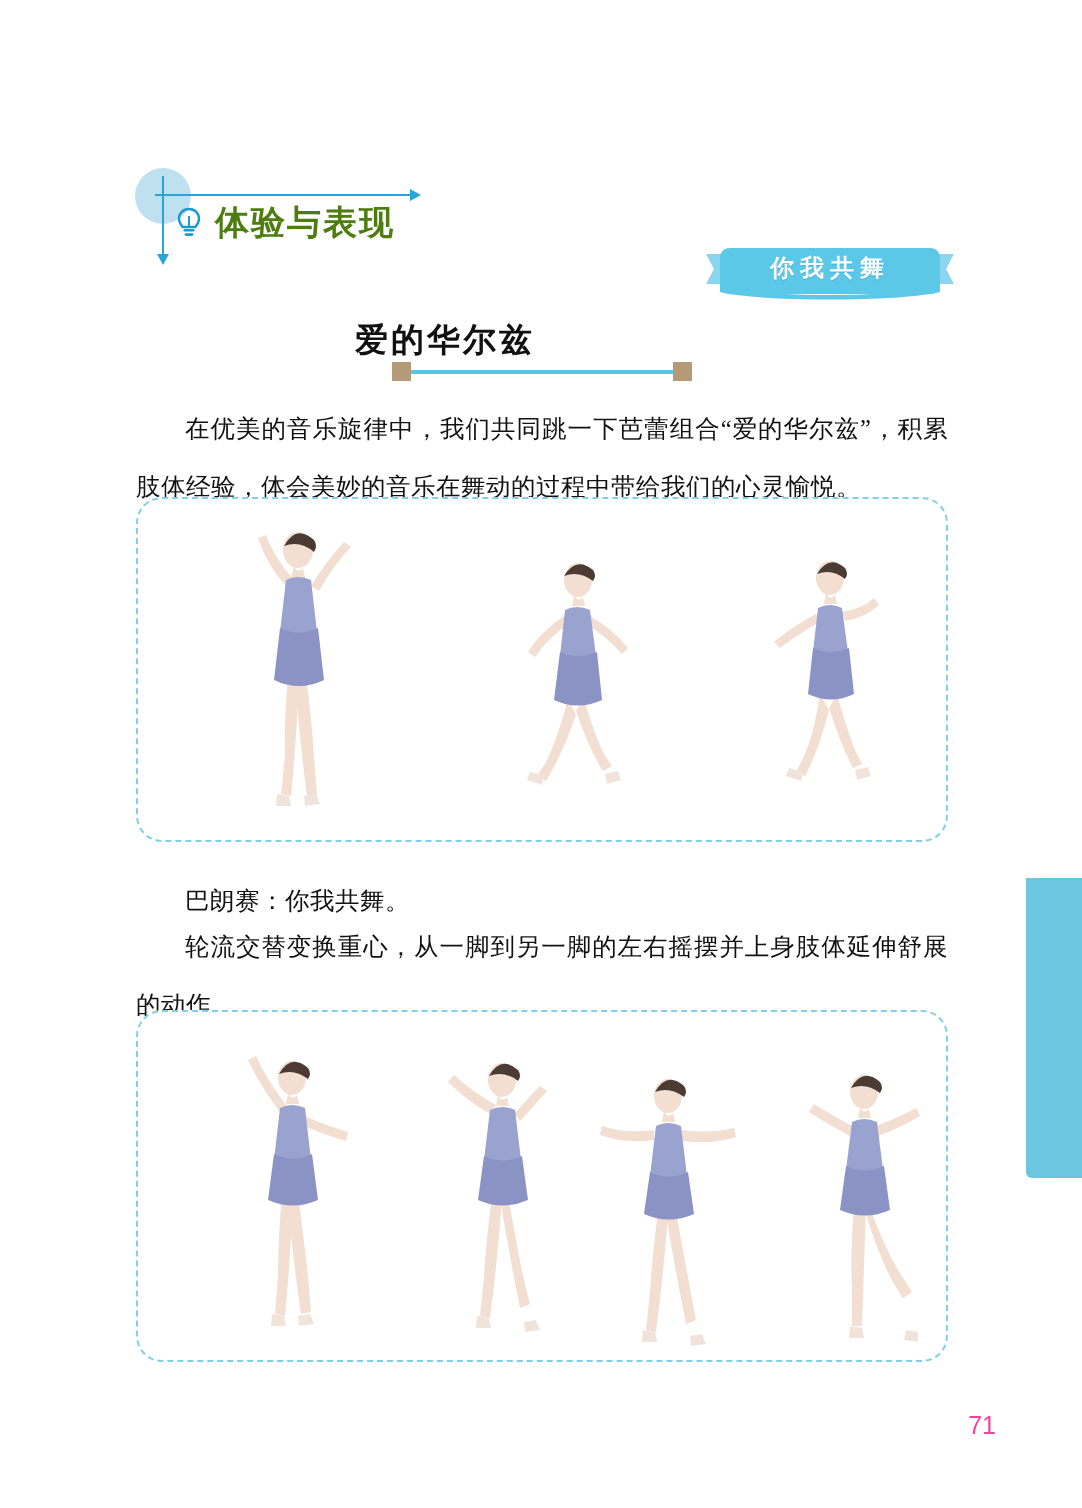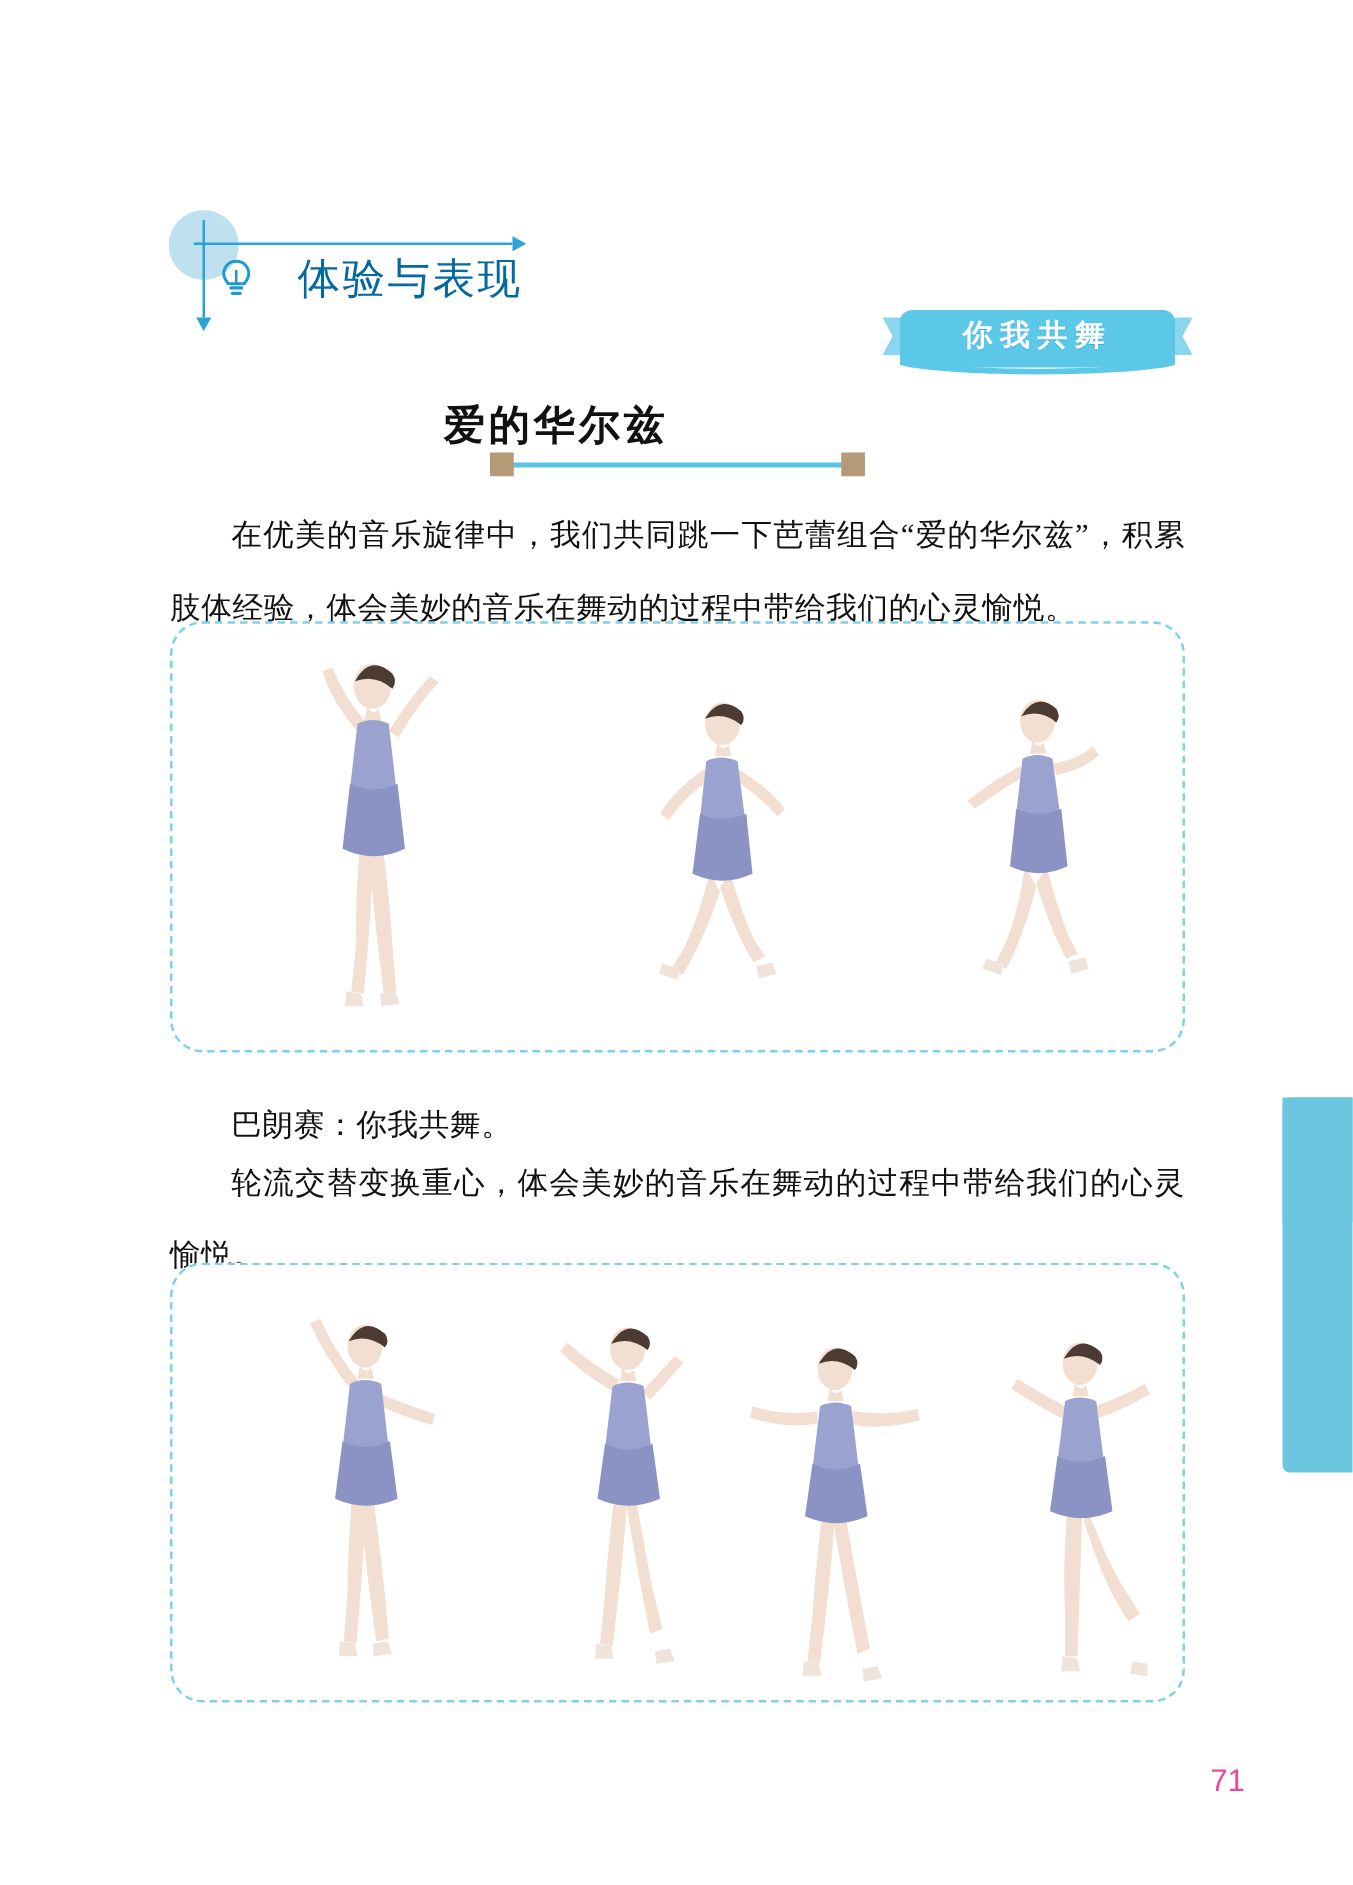--- a/index.html
+++ b/index.html
@@ -75,26 +75,25 @@
     left: 39px;
     top: 38px;
     width: 30px;
     height: 34px;
   }
   .sh-title {
     position: absolute;
     left: 80px;
     top: 32px;
     font-family: "Liberation Sans", sans-serif;
-    font-weight: normal;
+    font-weight: bold;
     font-size: 34px;
     letter-spacing: 2px;
-    color: #0369a1;
+    color: #4d7c0f;
     white-space: nowrap;
-    margin-left: 23px;
   }
 
   
   .ribbon {
     position: absolute;
     left: 700px;
     top: 240px;
     width: 260px;
     height: 62px;
   }
@@ -296,21 +295,21 @@
       <path d="M79 28 q12 -20 28 -6 q4 6 0 11 q-13 -11 -28 -5z" fill="#4c3b33"></path>
       <path d="M80 62 q12 -6 24 0 l6 44 q-18 7 -35 0 z" fill="#9aa3d0"></path>
       <path d="M75 102 q18 8 36 0 l5 46 q-23 11 -46 0 z" fill="#8b93c4"></path>
       <path d="M51 222 l14 4 -2 9 -15 -5z" fill="#f0e3da"></path>
       <path d="M117 224 l13 -3 3 9 -14 4z" fill="#f0e3da"></path>
     </svg>
   </div>
 </div>
 
 <div class="para p2">巴朗赛：你我共舞。</div>
-<div class="para p3">轮流交替变换重心，体会美妙的音乐在舞动的过程中带给我们的心灵愉悦。</div>
+<div class="para p3">轮流交替变换重心，从一脚到另一脚的左右摇摆并上身肢体延伸舒展的动作。</div>
 
 <div class="photo-frame frame-2">
 
   <div class="dancer" style="left:50px;bottom:12px;">
     <svg width="200" height="320" viewBox="0 0 200 320">
       <g fill="#f2dfd2">
         <ellipse cx="104" cy="54" rx="14" ry="17"></ellipse>
         <path d="M100 69 q4 8 9 2 l2 9 h-13 z"></path>
         <path d="M92 88 q-20 -26 -32 -52 l8 -4 q12 26 31 50 z"></path>
         <path d="M116 92 q24 10 44 16 l-2 9 q-22 -6 -46 -17 z"></path>

